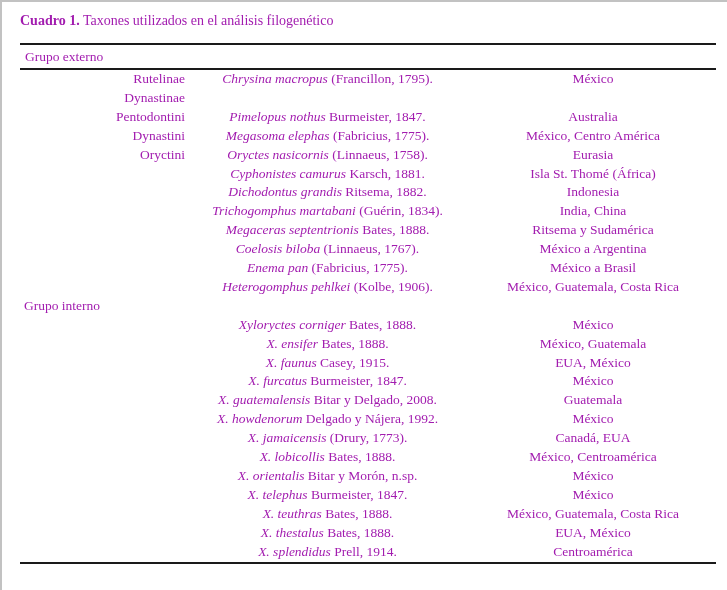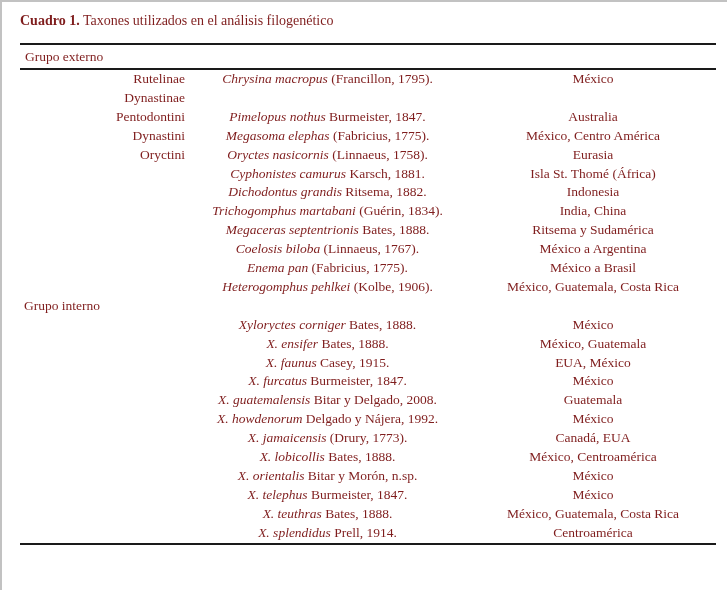--- a/index.html
+++ b/index.html
@@ -4,21 +4,21 @@
 <style>
   html,body{margin:0;padding:0;background:#ffffff;}
   .page{
     position:relative;
     width:727px;height:590px;
     box-sizing:border-box;
     background:#ffffff;
     border-top:2px solid #c2c2c2;
     border-left:2px solid #c2c2c2;
     font-family:"Liberation Serif","DejaVu Serif",serif;
-    color:#7f1d1d;
+    color:#a21caf;
     overflow:hidden;
   }
   .caption{
     margin:10px 13px 13px 18px;
     font-size:14px;
     line-height:18px;
   }
   .caption .bold{font-weight:bold;}
   .tablewrap{
     margin:0 13px 12px 18px;
@@ -202,20 +202,25 @@
             <td class="col-taxon"><i>X. telephus</i> Burmeister, 1847.</td>
             <td class="col-dist">México</td>
           </tr>
           <tr>
             <td class="col-group"></td>
             <td class="col-taxon"><i>X. teuthras</i> Bates, 1888.</td>
             <td class="col-dist">México, Guatemala, Costa Rica</td>
           </tr>
           <tr>
             <td class="col-group"></td>
+            <td class="col-taxon"><i>X. thestalus</i> Bates, 1888.</td>
+            <td class="col-dist">EUA, México</td>
+          </tr>
+          <tr>
+            <td class="col-group"></td>
             <td class="col-taxon"><i>X. splendidus</i> Prell, 1914.</td>
             <td class="col-dist">Centroamérica</td>
           </tr>
         </tbody>
     </table>
 
     <div class="rule"></div>
   </div>
 
 </div>

